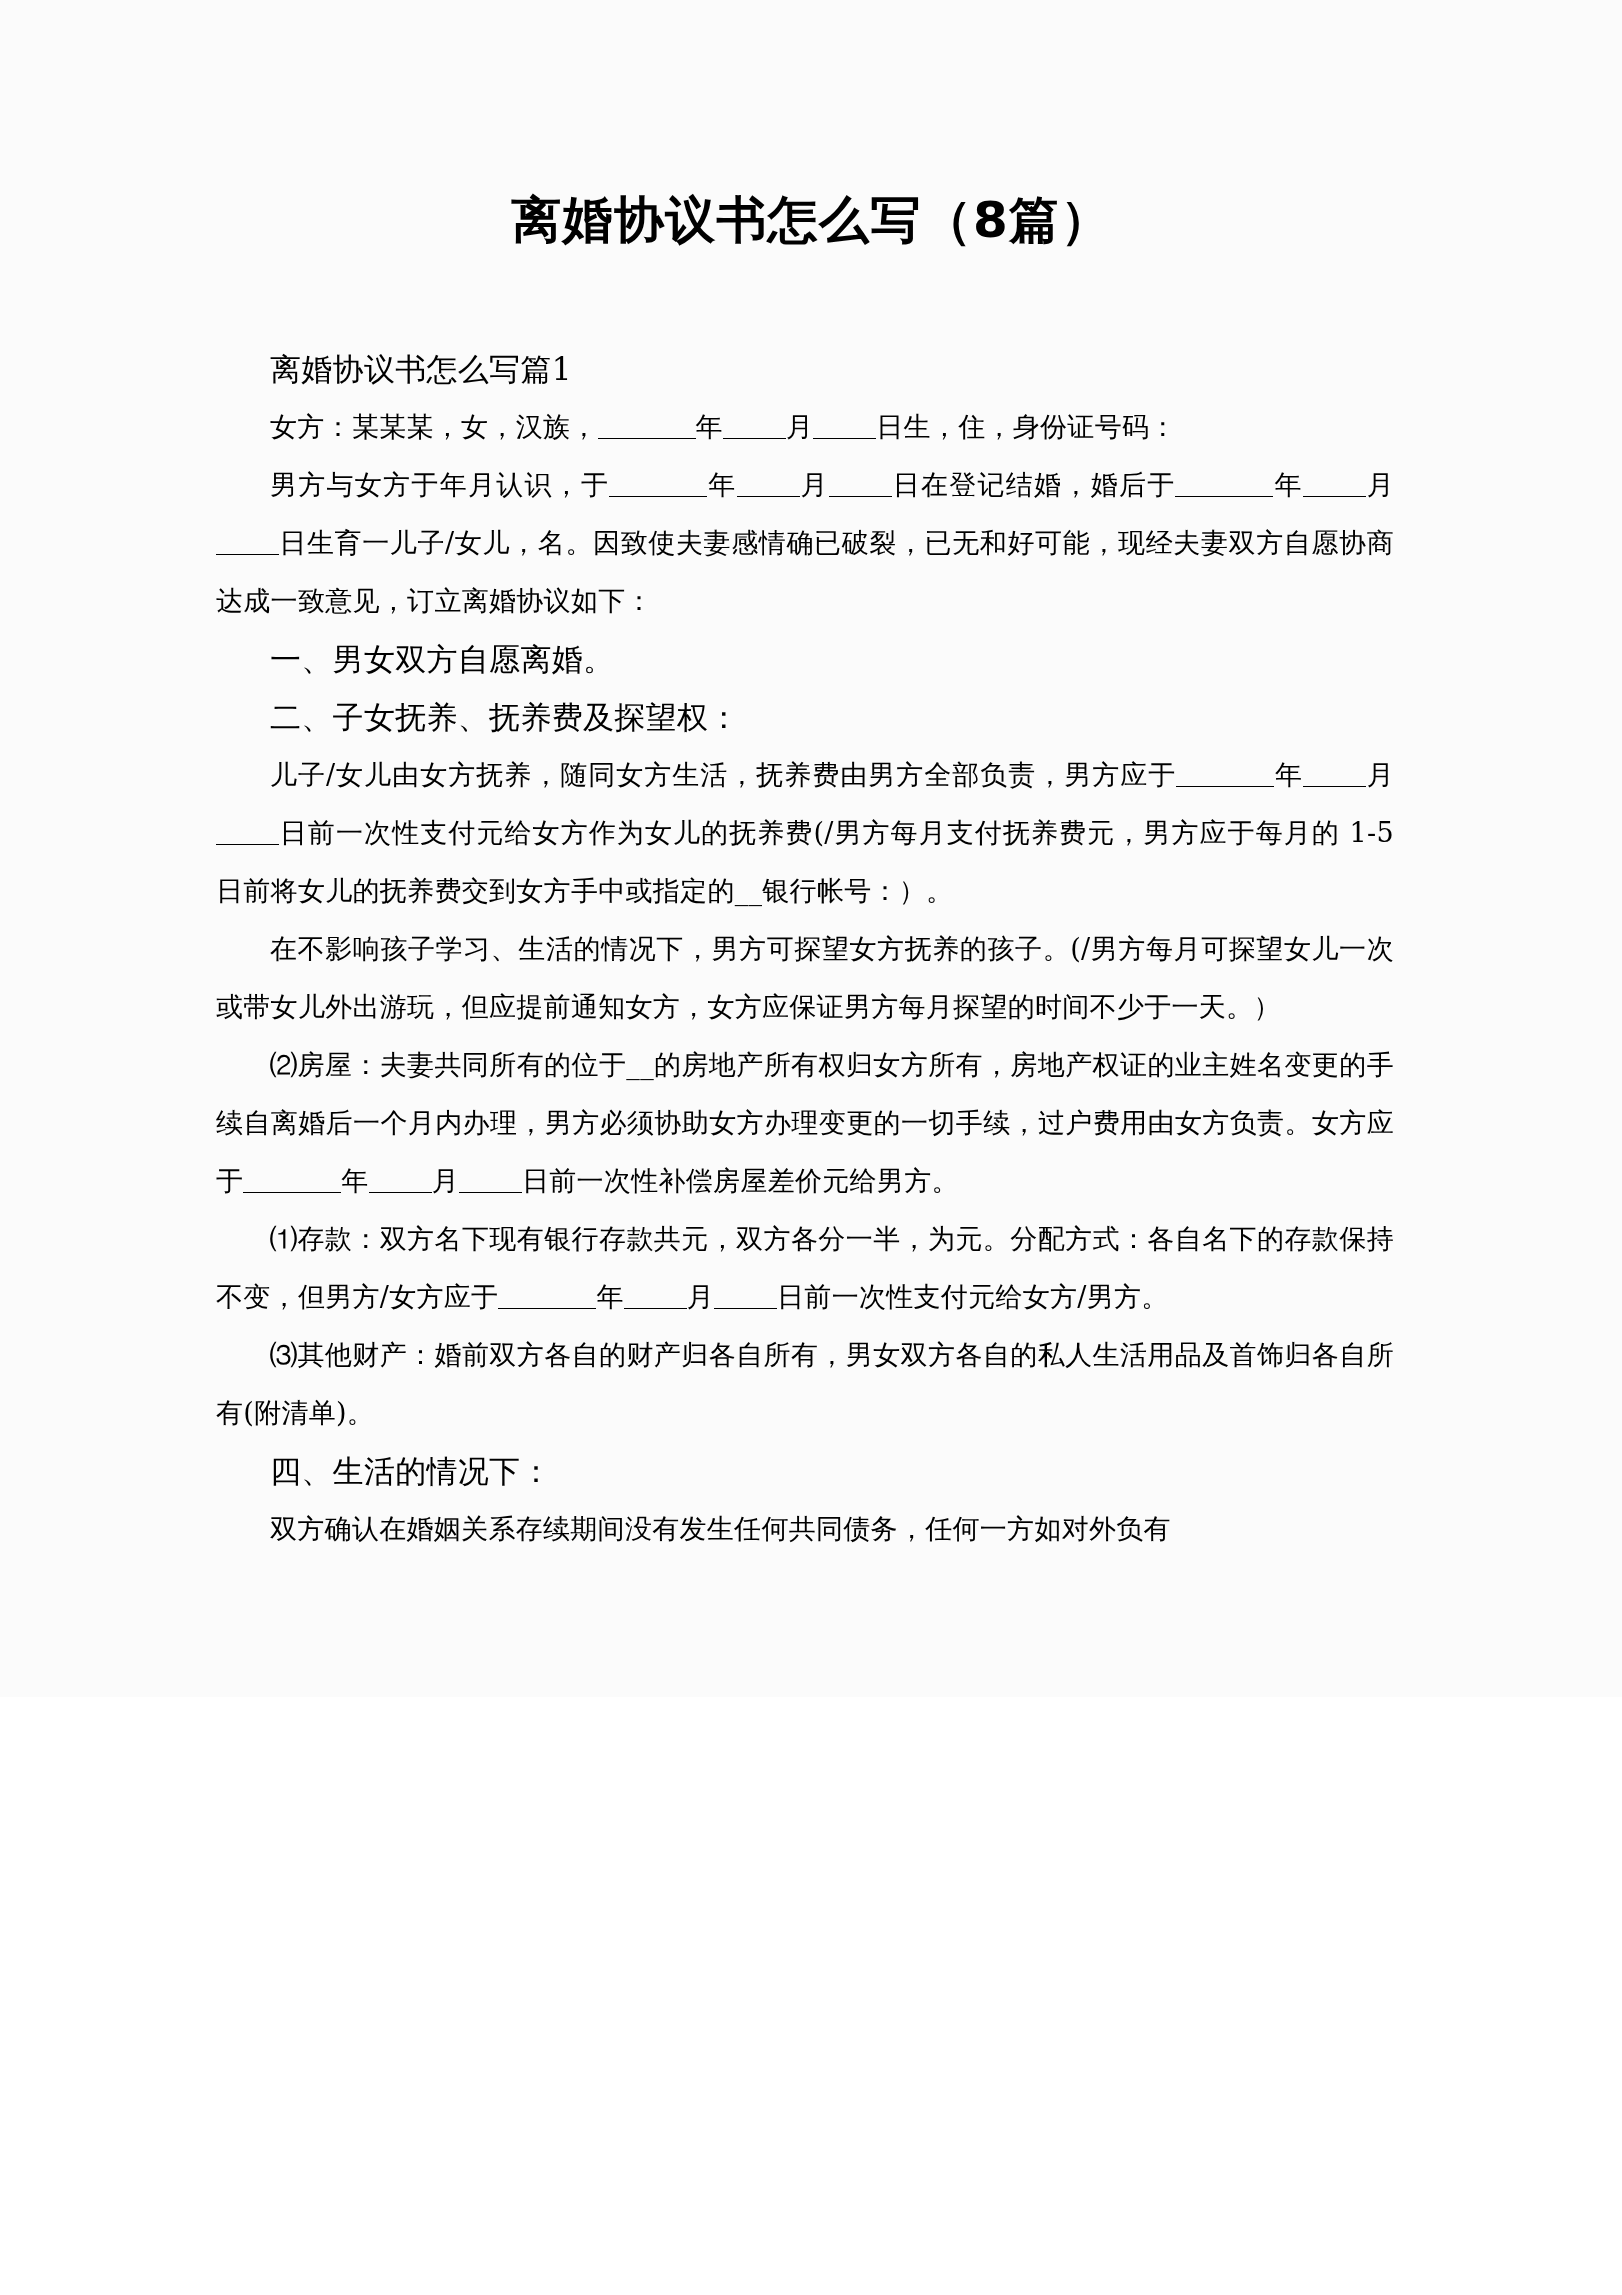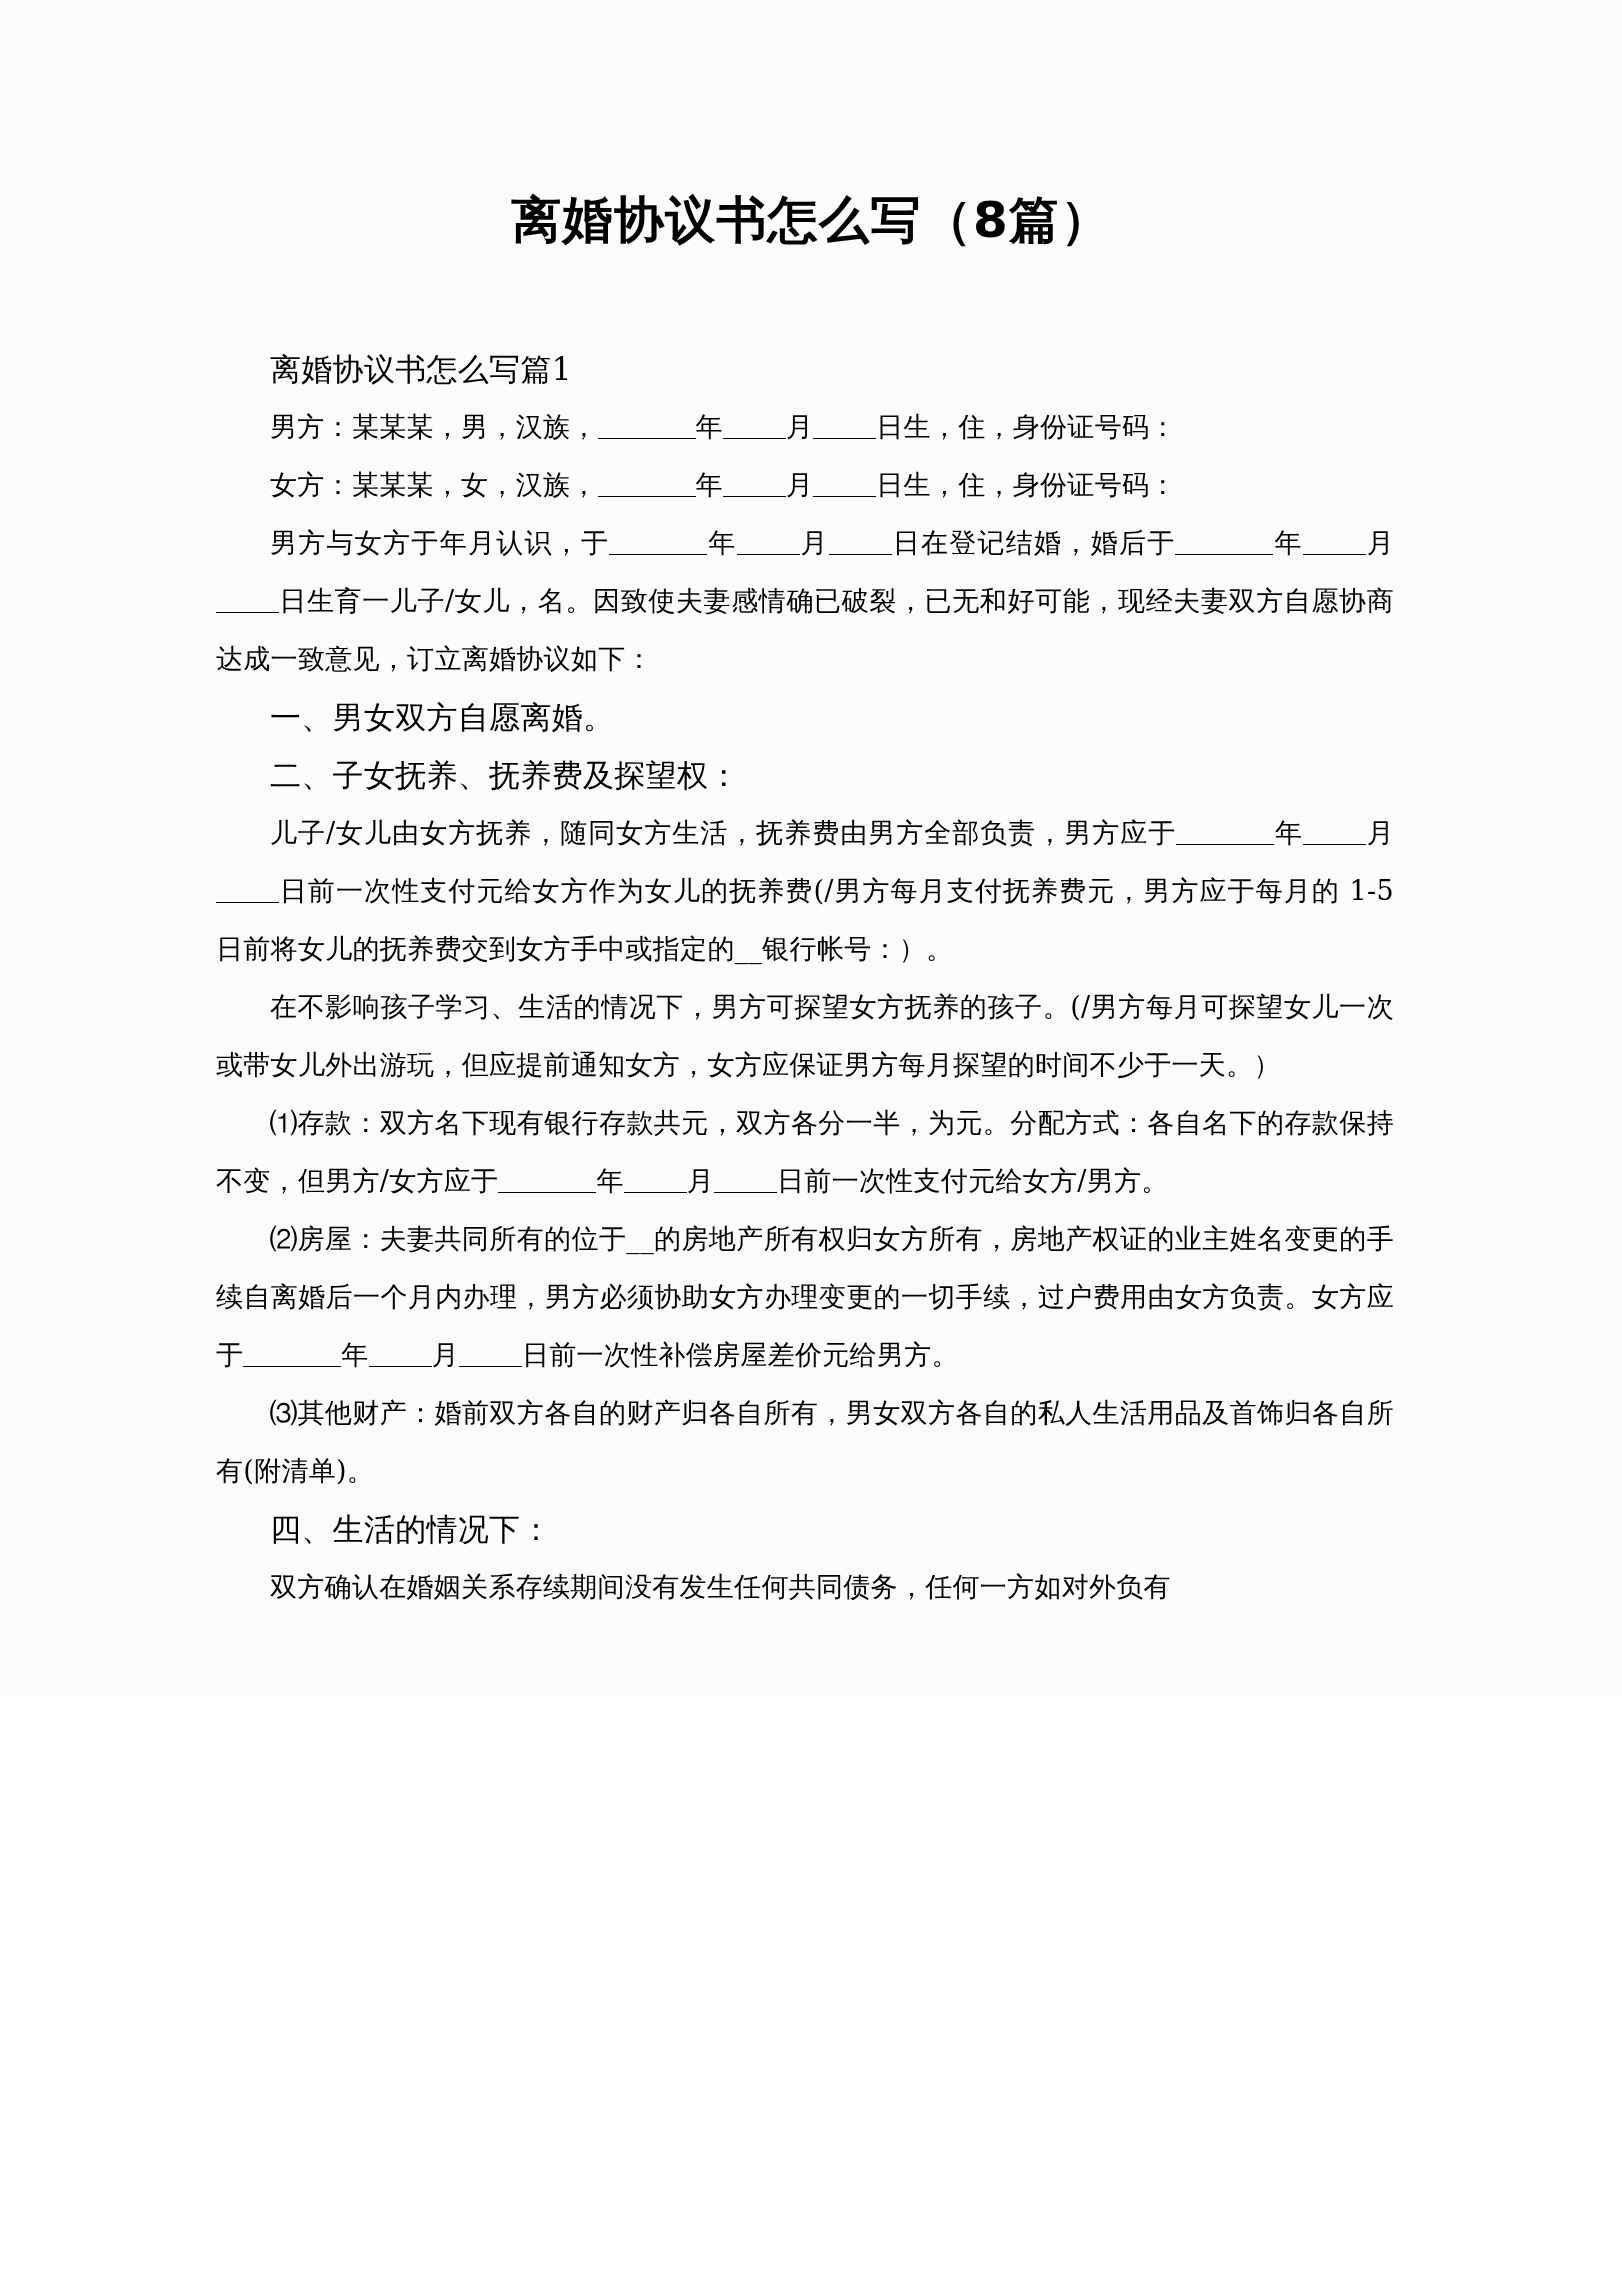--- a/index.html
+++ b/index.html
@@ -71,38 +71,37 @@
 <body>
 
 <div class="page">
 
   <div class="doc-title">离婚协议书怎么写（8篇）</div>
 
   <div class="body-block">
 
     <p class="sec-head">离婚协议书怎么写篇1</p>
 
-    <p class="para indent"><span>男方：某某某，男，汉族，</span><span class="blank-lg"></span><span>年</span><span class="blank-md"></span><span>月</span><span class="blank-md"></span><span>日生，住，身份证号码：</span></p>
 
     <p class="para indent"><span>女方：某某某，女，汉族，</span><span class="blank-lg"></span><span>年</span><span class="blank-md"></span><span>月</span><span class="blank-md"></span><span>日生，住，身份证号码：</span></p>
 
     <p class="para indent"><span>男方与女方于年月认识，于</span><span class="blank-lg"></span><span>年</span><span class="blank-md"></span><span>月</span><span class="blank-md"></span><span>日在登记结婚，婚后于</span><span class="blank-lg"></span><span>年</span><span class="blank-md"></span><span>月</span><span class="blank-md"></span><span>日生育一儿子/女儿，名。因致使夫妻感情确已破裂，已无和好可能，现经夫妻双方自愿协商达成一致意见，订立离婚协议如下：</span></p>
 
     <p class="sec-head">一、男女双方自愿离婚。</p>
 
     <p class="sec-head">二、子女抚养、抚养费及探望权：</p>
 
     <p class="para indent"><span>儿子/女儿由女方抚养，随同女方生活，抚养费由男方全部负责，男方应于</span><span class="blank-lg"></span><span>年</span><span class="blank-md"></span><span>月</span><span class="blank-md"></span><span>日前一次性支付元给女方作为女儿的抚养费(/男方每月支付抚养费元，男方应于每月的 1-5 日前将女儿的抚养费交到女方手中或指定的__银行帐号：）。</span></p>
 
     <p class="para indent">在不影响孩子学习、生活的情况下，男方可探望女方抚养的孩子。(/男方每月可探望女儿一次或带女儿外出游玩，但应提前通知女方，女方应保证男方每月探望的时间不少于一天。）</p>
 
 
+    <p class="para indent"><span>⑵房屋：夫妻共同所有的位于__的房地产所有权归女方所有，房地产权证的业主姓名变更的手续自离婚后一个月内办理，男方必须协助女方办理变更的一切手续，过户费用由女方负责。女方应于</span><span class="blank-lg"></span><span>年</span><span class="blank-md"></span><span>月</span><span class="blank-md"></span><span>日前一次性补偿房屋差价元给男方。</span></p>
+
     <p class="para indent"><span>⑴存款：双方名下现有银行存款共元，双方各分一半，为元。分配方式：各自名下的存款保持不变，但男方/女方应于</span><span class="blank-lg"></span><span>年</span><span class="blank-md"></span><span>月</span><span class="blank-md"></span><span>日前一次性支付元给女方/男方。</span></p>
-
-    <p class="para indent"><span>⑵房屋：夫妻共同所有的位于__的房地产所有权归女方所有，房地产权证的业主姓名变更的手续自离婚后一个月内办理，男方必须协助女方办理变更的一切手续，过户费用由女方负责。女方应于</span><span class="blank-lg"></span><span>年</span><span class="blank-md"></span><span>月</span><span class="blank-md"></span><span>日前一次性补偿房屋差价元给男方。</span></p>
 
     <p class="para indent">⑶其他财产：婚前双方各自的财产归各自所有，男女双方各自的私人生活用品及首饰归各自所有(附清单)。</p>
 
     <p class="sec-head">四、生活的情况下：</p>
 
     <p class="para indent">双方确认在婚姻关系存续期间没有发生任何共同债务，任何一方如对外负有</p>
 
   </div>
 </div>
 

